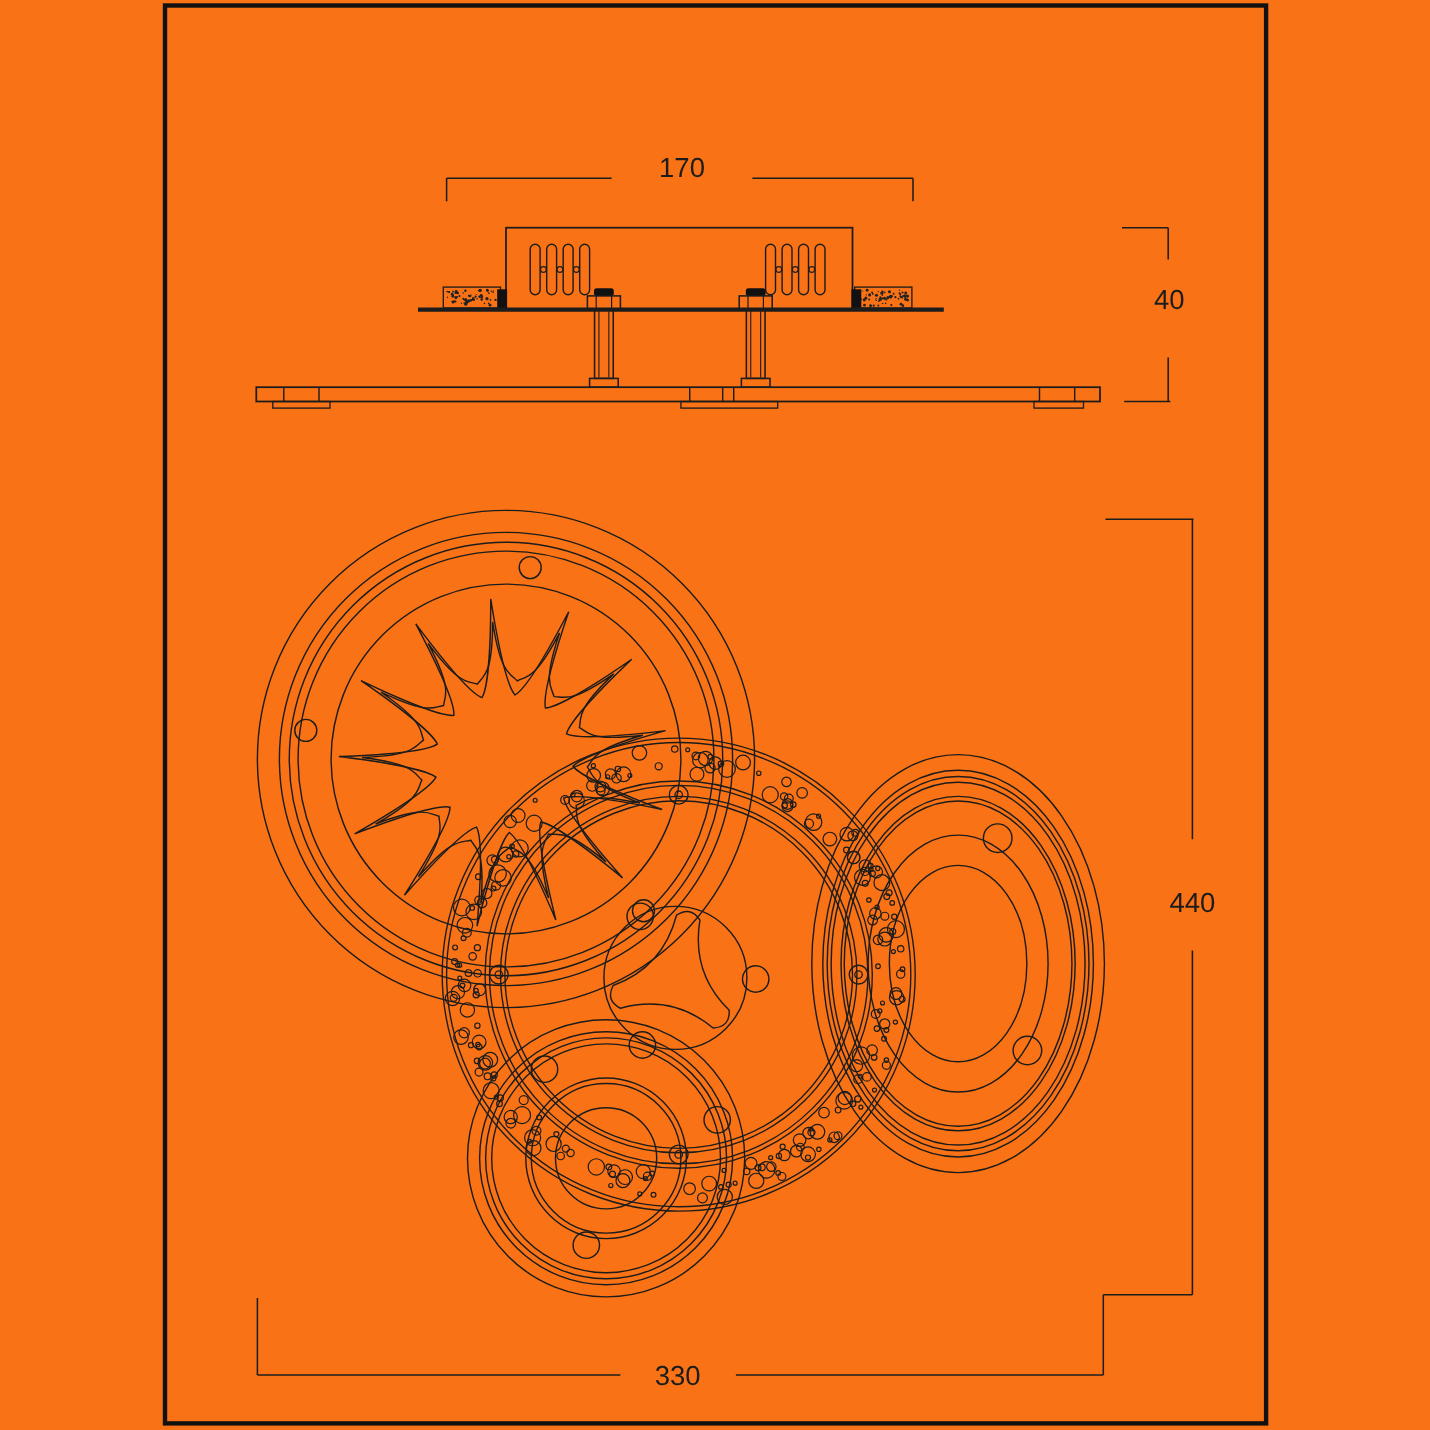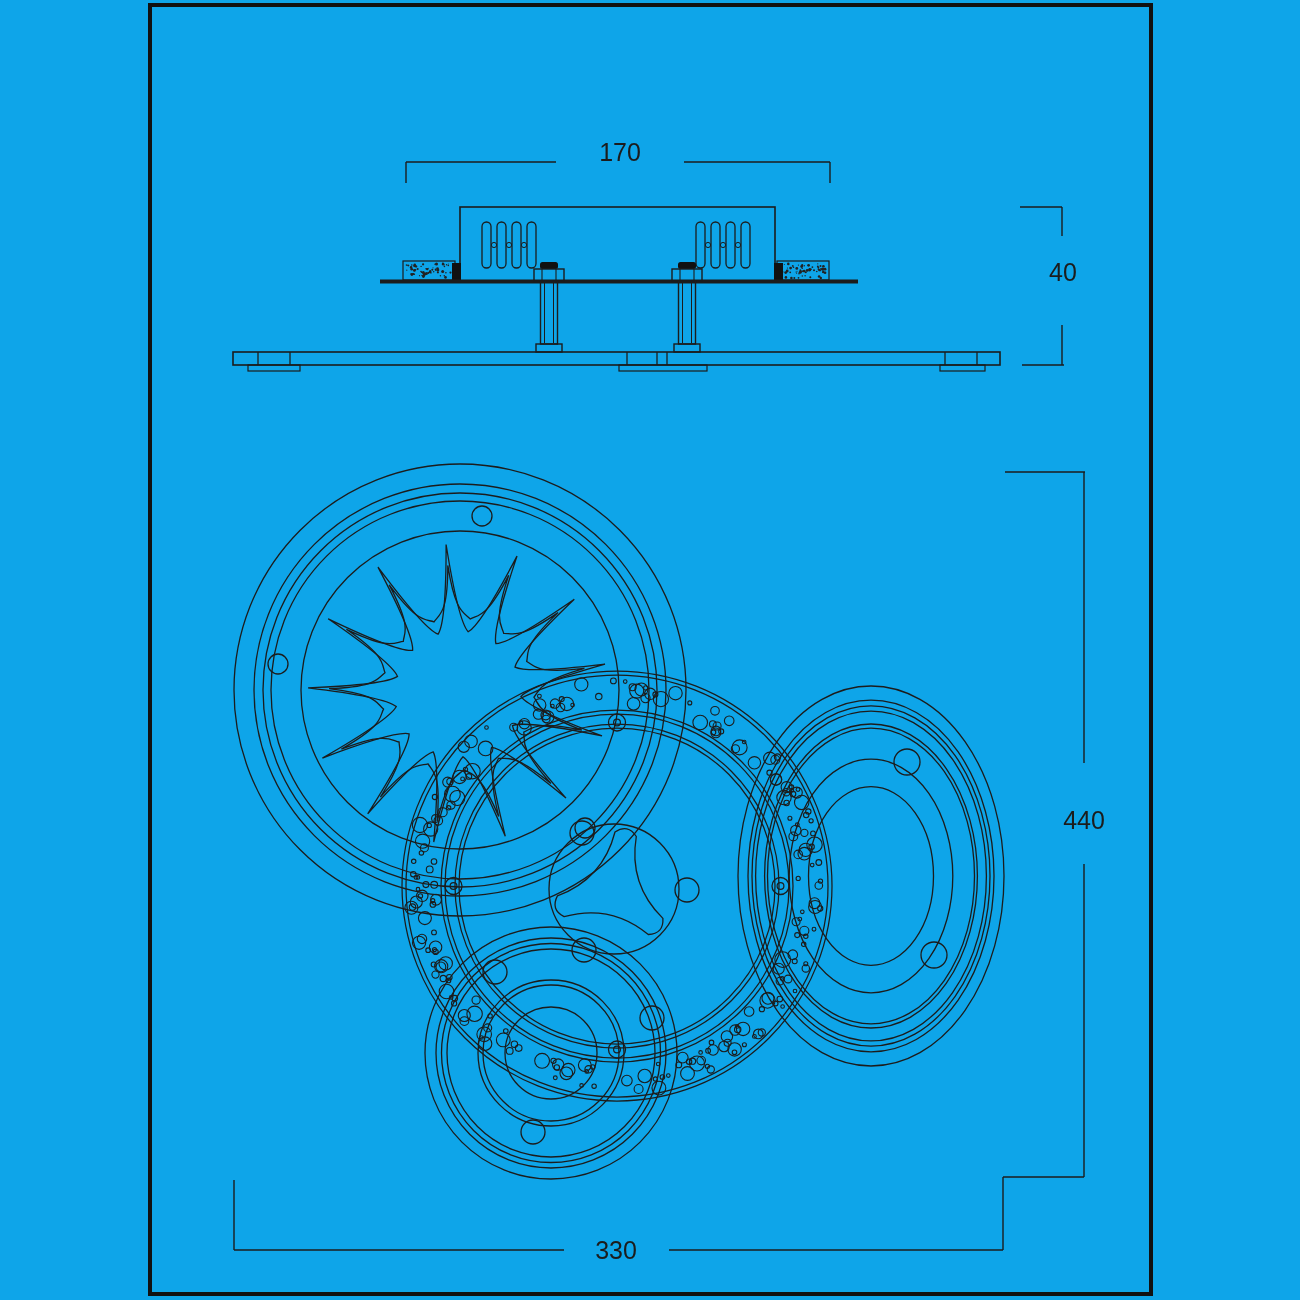--- a/index.html
+++ b/index.html
@@ -1,16 +1,16 @@
 <!DOCTYPE html>
 <html><head>
 <meta charset="utf-8">
 <style>
   html,body{margin:0;padding:0;background:#ffffff;}
-  .canvas{position:relative;width:1300px;height:1300px;background:#0ea5e9;overflow:hidden;
+  .canvas{position:relative;width:1300px;height:1300px;background:#f97316;overflow:hidden;
           font-family:"Liberation Sans", sans-serif;}
   svg{display:block}
   text{font-family:"Liberation Sans", sans-serif;fill:#1c1c1c;}
 </style>
 </head>
 <body>
 
 <div class="canvas">
   <svg width="1300" height="1300" viewBox="0 0 1300 1300">
 

